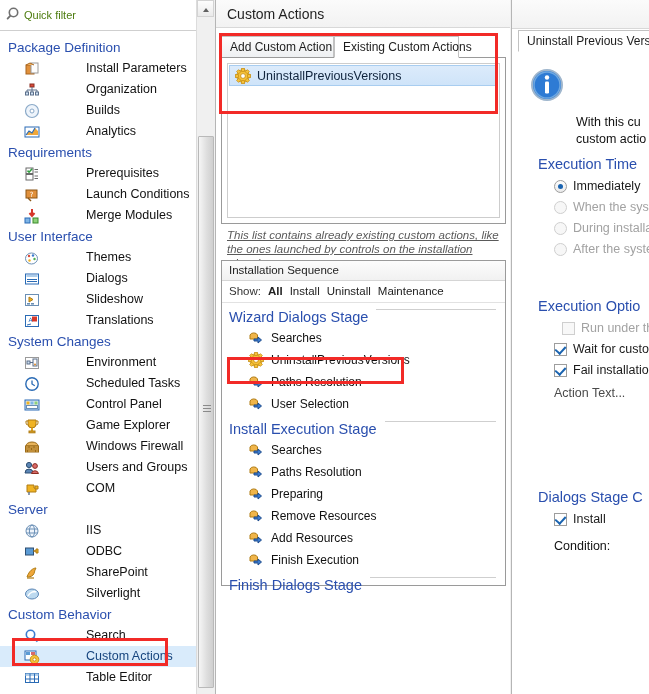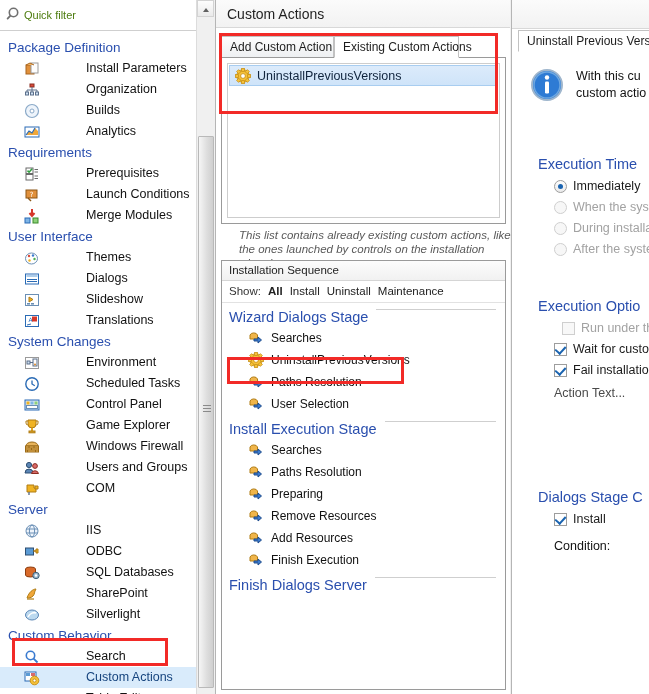--- a/index.html
+++ b/index.html
@@ -109,26 +109,26 @@
     display:flex;align-items:center;height:21px;font-size:12.5px;padding-left:5px;
   }
   .listrow.sel{
     background:linear-gradient(#dcebfb,#cfe4f9);
     border:1px solid #a8cdf0;box-sizing:border-box;color:#10243d;
     margin:1px;height:21px;
   }
   .listrow .ico{width:16px;height:16px;margin-right:6px;flex:0 0 auto;}
 
   .hinttext{
-    position:absolute;left:23px;top:228px;width:280px;
-    font-style:italic;font-size:11.5px;color:#5a5a5a;line-height:14px;
+    position:absolute;left:11px;top:228px;width:280px;
+    font-style:italic;font-size:11.5px;color:#5a5a5a;line-height:14px;text-decoration:underline;
   }
 
   .seqpanel{
-    position:absolute;left:5px;top:260px;width:285px;height:430px;
+    position:absolute;left:5px;top:260px;width:285px;height:326px;
     background:#ffffff;border:1px solid #9a9a9a;box-sizing:border-box;
   }
   .seq-head{
     height:19px;line-height:19px;font-size:11.5px;padding-left:7px;
     background:linear-gradient(#fcfcfc,#f1f1f1);border-bottom:1px solid #d5d5d5;
     color:#1d1d1d;
   }
   .seq-show{
     height:21px;line-height:21px;font-size:11.5px;padding-left:7px;
     border-bottom:1px solid #e2e2e2;color:#222;white-space:nowrap;
@@ -167,21 +167,21 @@
     white-space:nowrap;box-sizing:border-box;color:#1c1c1c;z-index:2;
   }
   .right-body{
     position:absolute;left:6px;top:51px;width:400px;height:643px;
     background:#ffffff;border-top:1px solid #c2c2c2;box-sizing:border-box;
   }
   .info-row{
     position:absolute;left:12px;top:16px;display:flex;align-items:flex-start;
   }
   .info-text{
-    margin-left:12px;font-size:12.5px;line-height:17px;color:#111;white-space:nowrap;
+    margin-left:12px;font-size:12.5px;line-height:17px;color:#111;white-space:nowrap;margin-top:46px;
   }
   .r-head{
     color:#2a4fae;font-size:14.5px;white-space:nowrap;
   }
   .r-opt{display:flex;align-items:center;font-size:12.5px;white-space:nowrap;margin-top:7px;}
   .r-opt.dim{color:#a2a2a2;}
   .radio{
     width:13px;height:13px;border-radius:50%;border:1px solid #9d9d9d;
     background:linear-gradient(#fdfdfd,#eaeaea);margin-right:6px;flex:0 0 auto;position:relative;
     box-sizing:border-box;
@@ -422,29 +422,20 @@
                 </svg></span>
               <span class="lbl">IIS</span>
             </div>
             <div class="nav-item">
               <span class="ico"><svg width="16" height="16" viewBox="0 0 16 16">
                   <rect x="1.5" y="4" width="8" height="7" fill="#5b9bd5" stroke="#2f4f72"></rect>
                   <path d="M9.5 7 h3" stroke="#b07c14" stroke-width="1.6"></path>
                   <path d="M12 5 h2 v4 h-2z" fill="#f0b323" stroke="#b07c14"></path>
                 </svg></span>
               <span class="lbl">ODBC</span>
-            </div>
-            <div class="nav-item">
-              <span class="ico"><svg width="16" height="16" viewBox="0 0 16 16">
-                  <ellipse cx="6.5" cy="4" rx="5" ry="2" fill="#d96a2a" stroke="#8c3d10"></ellipse>
-                  <path d="M1.5 4 v6 a5 2 0 0 0 10 0 V4" fill="#d96a2a" stroke="#8c3d10"></path>
-                  <circle cx="12" cy="10.5" r="3.2" fill="#9ab5cc" stroke="#42617a"></circle>
-                  <circle cx="12" cy="10.5" r="1.2" fill="#ffffff"></circle>
-                </svg></span>
-              <span class="lbl">SQL Databases</span>
             </div>
             <div class="nav-item">
               <span class="ico"><svg width="16" height="16" viewBox="0 0 16 16">
                   <path d="M3 12 c2-6 6-9 9-9 -2 3 -1 5 -3 7 -2 2 -4 2 -6 2z" fill="#f0a73a" stroke="#b07c14"></path>
                   <path d="M3 13 h7" stroke="#b07c14" stroke-width="1.2"></path>
                 </svg></span>
               <span class="lbl">SharePoint</span>
             </div>
             <div class="nav-item">
               <span class="ico"><svg width="16" height="16" viewBox="0 0 16 16">
@@ -635,21 +626,21 @@
             <span>Add Resources</span>
           </div>
           <div class="seqitem">
             <span class="ico"><svg width="16" height="16" viewBox="0 0 16 16">
                 <path d="M2 5 a4 3.2 0 0 1 7.5 0 v4 h-7.5z" fill="#f0b54a" stroke="#b07c14"></path>
                 <path d="M6 9 h4 v-2 l3.5 3 -3.5 3 v-2 h-4z" fill="#3a7bd0" stroke="#1f4d8c"></path>
               </svg></span>
             <span>Finish Execution</span>
           </div>
           <div class="stage">
-            <span class="stitle">Finish Dialogs Server</span>
+            <span class="stitle">Finish Dialogs Stage</span>
             <span class="sline"></span>
           </div>
         </div>
     </div>
   </div>
 
   <div class="top-sliver"></div>
   <div class="right">
     <div class="right-top"></div>
 

